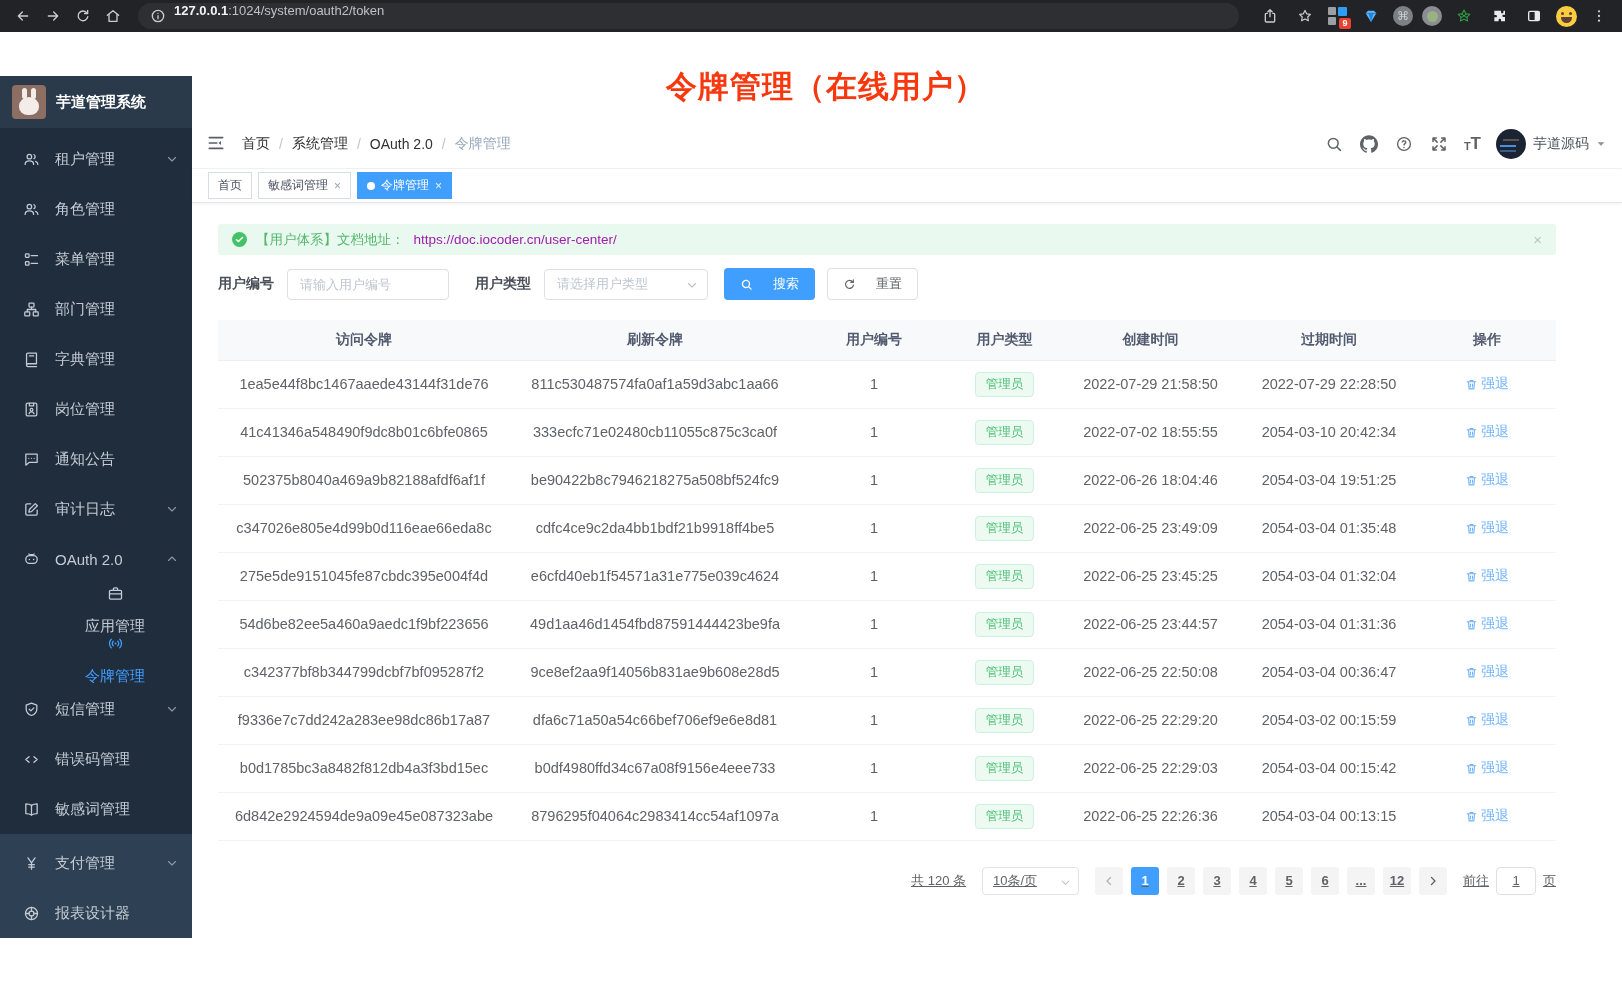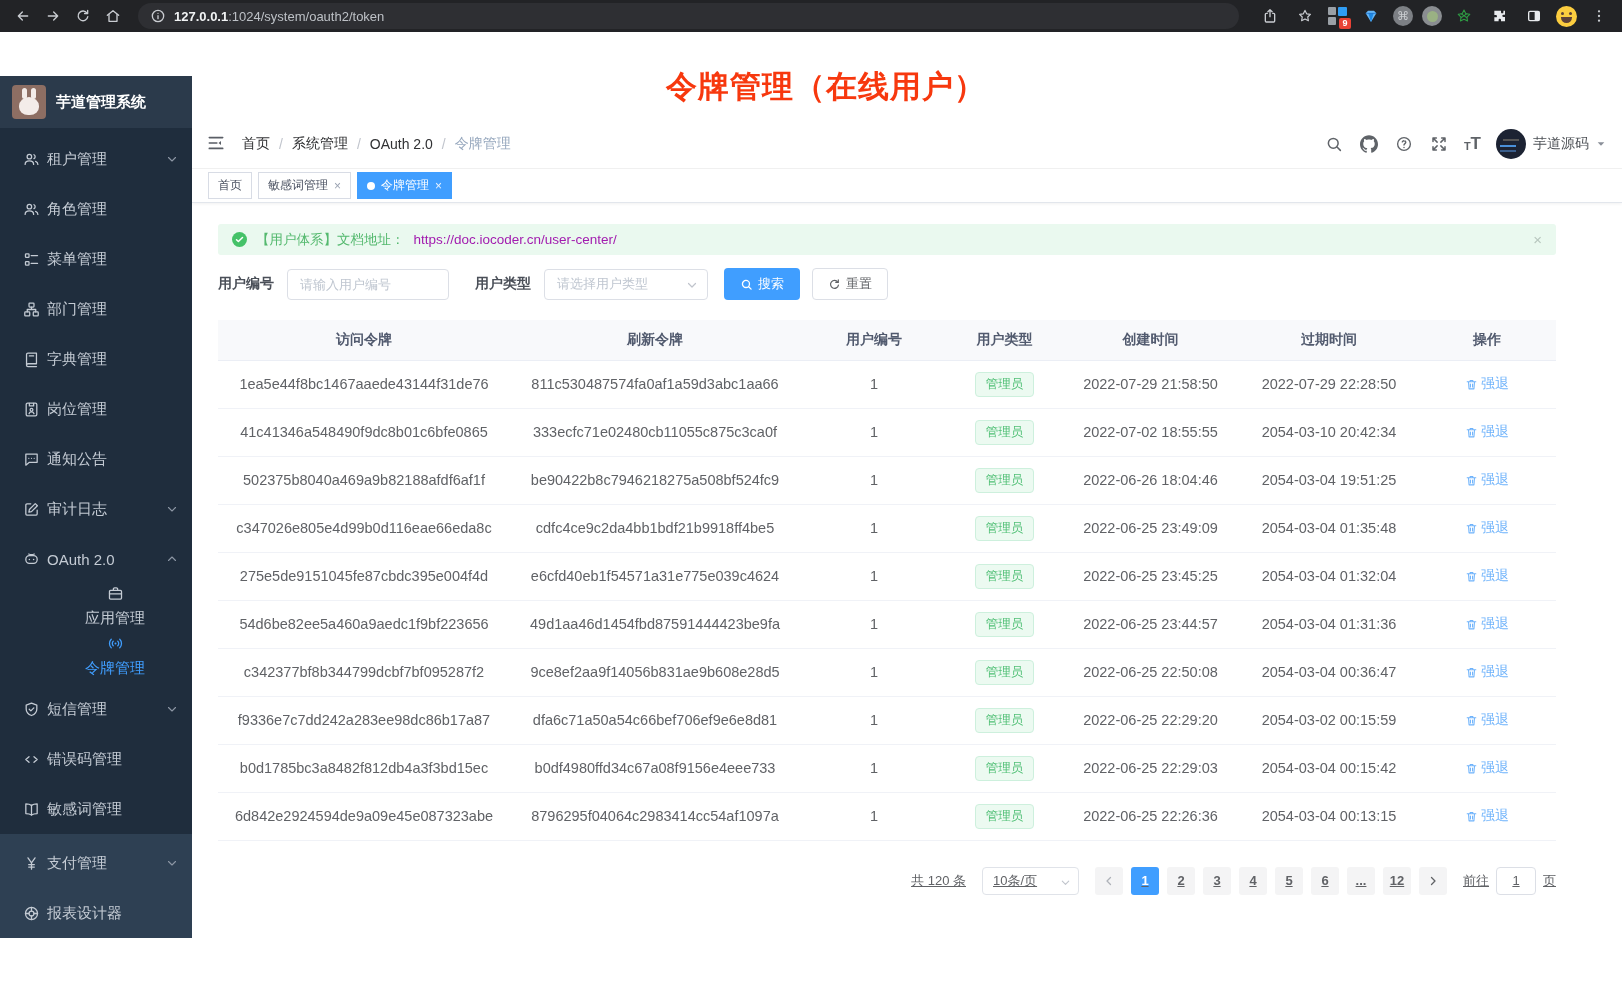--- a/index.html
+++ b/index.html
@@ -11,21 +11,21 @@
     --success:#52c077; --overlay-red:#f7380e;
   }
 
   
   .browser-bar{ height:32px; background:#222326; display:flex; align-items:center;
     color:#c9ccd1; padding:0 10px; gap:4px; }
   .bicon{ width:26px;height:26px; display:flex;align-items:center;justify-content:center;
     color:#c9ccd1; flex:0 0 auto; }
   .bicon svg{ width:16px;height:16px; }
   .url-pill{ flex:1; height:26px; margin:0 14px 0 8px; background:#2e2f33; border-radius:13px;
-    display:flex; align-items:center; padding:0 12px; gap:8px; min-width:0; }
+    display:flex; align-items:flex-start; padding:0 12px; gap:8px; min-width:0; }
   .url-pill .url{ font-size:13px; color:#e8eaed; white-space:nowrap; }
   .url-pill .url b{ font-weight:700; color:#f1f3f4; }
   .url-pill .url .dim{ color:#bdc1c6; font-weight:400; }
   .b-right{ display:flex; align-items:center; gap:9px; }
   .ext-cluster{ position:relative; width:22px; height:22px; }
   .ext-cluster .sq{ position:absolute; width:8px; height:8px; background:#9aa0a6; border-radius:1px; }
   .ext-cluster .sq1{ left:1px; top:2px; }
   .ext-cluster .sq2{ left:1px; top:12px; }
   .ext-cluster .sqb{ left:11px; top:2px; width:9px; height:9px; background:#2f9df4; }
   .ext-badge{ position:absolute; right:-2px; bottom:-2px; background:#e94235; color:#fff;
@@ -44,21 +44,21 @@
   .sidebar{ width:192px; background:var(--sidebar-bg); display:flex; flex-direction:column; flex:0 0 192px; }
   .logo-row{ height:52px; background:#2b3a4b; display:flex; align-items:center; padding:0 12px; gap:10px; cursor:pointer;}
   .logo-img{ width:34px; height:34px; border-radius:4px; background:#8d6e63; position:relative; overflow:hidden; flex:0 0 auto;}
   .logo-img::before{ content:""; position:absolute; left:7px; top:12px; width:20px; height:18px;
     background:#f3ece9; border-radius:50% 50% 45% 45%; }
   .logo-img::after{ content:""; position:absolute; left:10px; top:3px; width:5px; height:11px;
     background:#f3ece9; border-radius:3px; box-shadow:9px 0 0 #f3ece9; }
   .logo-title{ color:#fff; font-size:15px; font-weight:700; white-space:nowrap; }
   .menu{ padding-top:6px; }
   .menu-bottom{ flex:1; background:var(--sidebar-bg-light); padding-top:4px; }
-  .mi{ height:50px; display:flex; align-items:center; padding:0 14px 0 22px; gap:7px;
+  .mi{ height:50px; display:flex; align-items:center; padding:0 14px 0 22px; gap:15px;
     color:#c4cbd4; font-size:15px; cursor:pointer; }
   .mi .mi-ic{ width:18px; height:18px; display:flex; align-items:center; justify-content:center; flex:0 0 auto;}
   .mi .mi-ic svg{ width:17px; height:17px; }
   .mi .mi-label{ flex:1; white-space:nowrap; }
   .mi .mi-chevron{ width:12px; height:12px; color:#8d97a5; display:flex; align-items:center;}
   .mi .mi-chevron svg{ width:12px; height:12px; }
   .mi .mi-chevron.up svg{ transform:rotate(180deg); }
   .mi.child{ padding-left:52px;flex-direction:column; }
   .mi.active{ color:var(--accent); }
 
@@ -114,21 +114,21 @@
   .flabel{ font-size:14px; font-weight:700; color:#4a4f58; margin-right:13px; white-space:nowrap;}
   .finput{ width:162px; height:31px; border:1px solid #dcdfe6; border-radius:4px; padding:0 12px;
     font-size:13px; color:#606266; outline:none; font-family:inherit;}
   .finput::placeholder{ color:#bfc6d0; }
   .fselect{ width:164px; height:31px; border:1px solid #dcdfe6; border-radius:4px; padding:0 26px 0 12px;
     font-size:13px; color:#bfc6d0; display:flex; align-items:center; position:relative; cursor:pointer;
     white-space:nowrap;}
   .fselect .schev{ position:absolute; right:9px; top:9px; color:#c0c4cc; }
   .fselect .schev svg{ width:12px; height:12px; }
   .gap1{ width:26px; }
-  .btn{ height:32px; border-radius:4px; font-size:13px; display:flex; align-items:center; gap:5px;
+  .btn{ height:32px; border-radius:4px; font-size:13px; display:flex; align-items:center; gap:20px;
     padding:0 15px; cursor:pointer; border:1px solid transparent; font-family:inherit;}
   .btn svg{ width:13px; height:13px; }
   .btn.primary{ background:var(--accent); color:#fff; margin-left:16px; }
   .btn.plain{ background:#fff; border-color:#dcdfe6; color:#606266; margin-left:12px; }
 
   
   table{ border-collapse:collapse; width:1338px; margin-top:20px; table-layout:fixed; }
   thead th{ height:40px; background:#f8f9fb; font-size:14px; font-weight:700; color:#515a6e;
     text-align:center; border-bottom:1px solid #ebeef5; }
   tbody td{ height:48px; font-size:14.5px; color:#606266; text-align:center;

